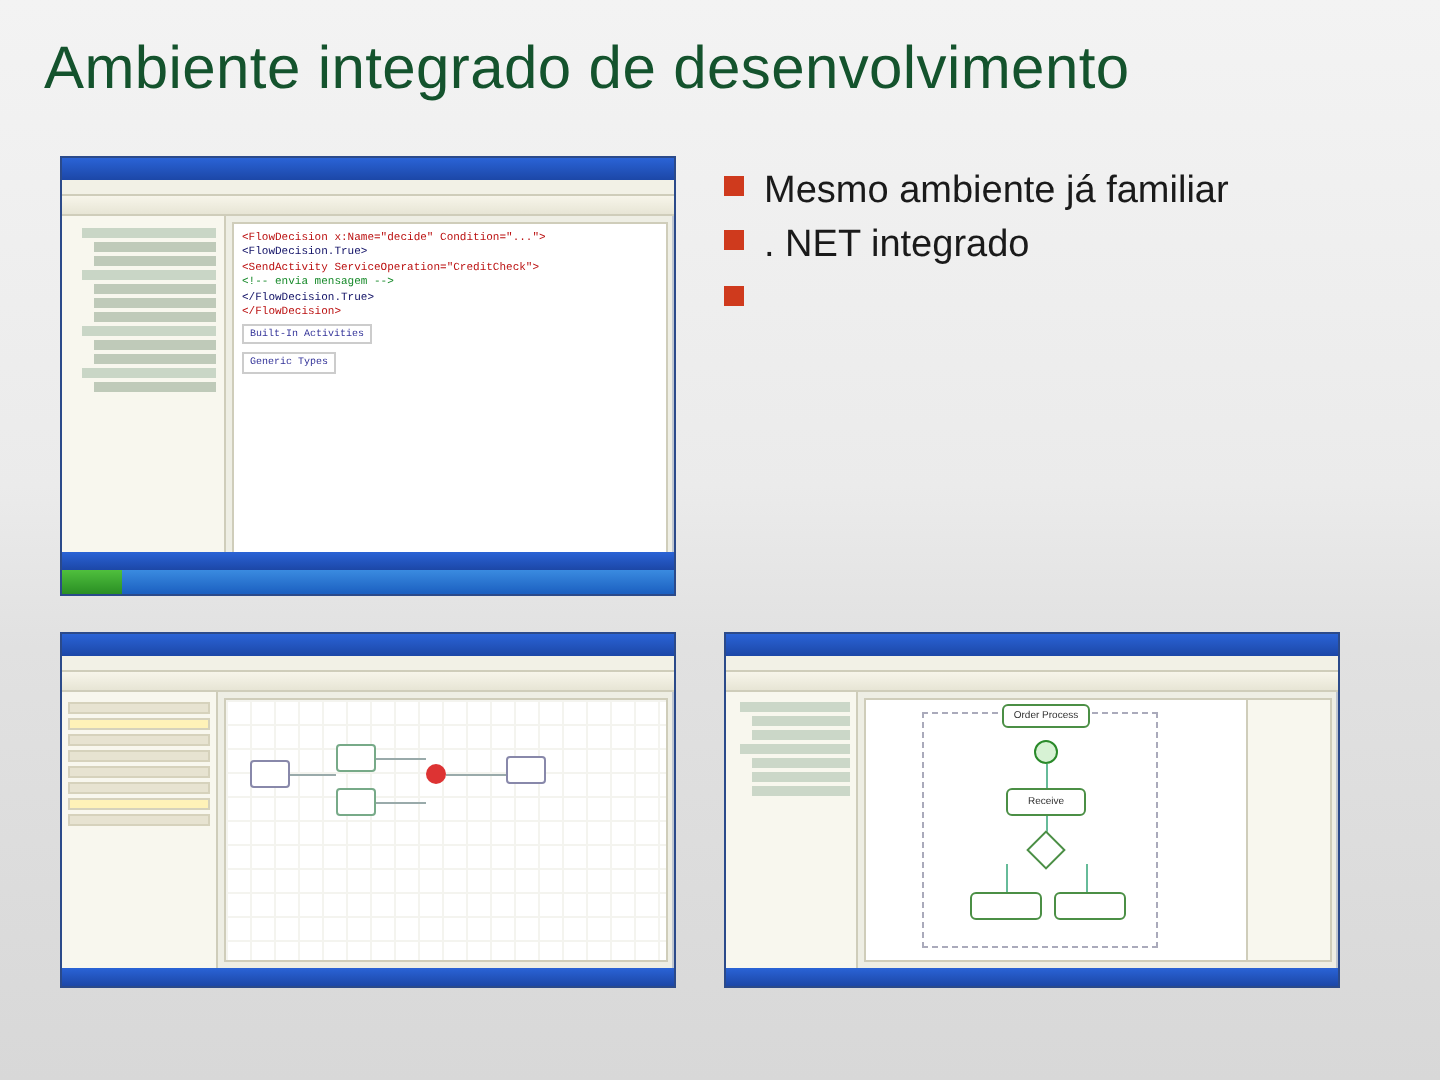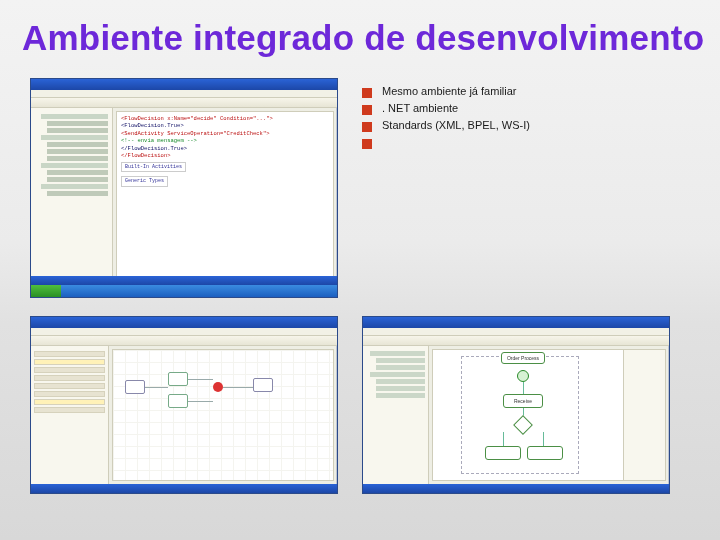--- a/index.html
+++ b/index.html
@@ -6,36 +6,36 @@
   html, body { width: 720px; height: 540px; overflow: hidden; }
   body {
     font-family: Arial, Helvetica, sans-serif;
     background: linear-gradient(to bottom, #f3f3f3 0%, #ebebeb 45%, #e1e1e1 60%, #d8d8d8 100%);
     position: relative;
   }
   .title {
     position: absolute;
     top: 18px;
     left: 22px;
-    font-size: 35px;
-    color: #6d28d9;
-    font-weight: 700;
+    font-size: 30px;
+    color: #14532d;
+    font-weight: 400;
     letter-spacing: 0.2px;
   }
   .bullets {
     position: absolute;
     top: 84px;
     left: 362px;
     width: 340px;
   }
   .bullets li {
     list-style: none;
     position: relative;
     padding-left: 20px;
-    font-size: 11px;
+    font-size: 19px;
     line-height: 1.28;
     color: #1a1a1a;
     margin-bottom: 3px;
   }
   .bullets .sq {
     position: absolute;
     left: 0;
     top: 4px;
     width: 10px;
     height: 10px;
@@ -114,22 +114,21 @@
   .shot3 .lane { position:absolute; border:1px dashed #aab; }
   .shot3 .aux { position:absolute; right:-0px; top:0; bottom:0; width:42px; background:#f8f7ee; border-left:1px solid #cfcdba; }
 </style>
 </head>
 <body>
 
 <h1 class="title">Ambiente integrado de desenvolvimento</h1>
 
 <ul class="bullets">
   <li><span class="sq"></span><span>Mesmo ambiente já familiar</span></li>
-  <li><span class="sq"></span><span>. NET ambiente</span></li>
-  <li><span class="sq"></span><span>Standards (XML, BPEL, WS-I)</span></li>
+  <li><span class="sq"></span><span>. NET integrado</span></li>
   <li><span class="sq"></span></li>
 </ul>
 
 <div class="shot shot1">
   <div class="tbar"></div>
   <div class="menubar"></div>
   <div class="toolbar"></div>
   <div class="body">
     <div class="explorer">
       <div class="node"></div>

